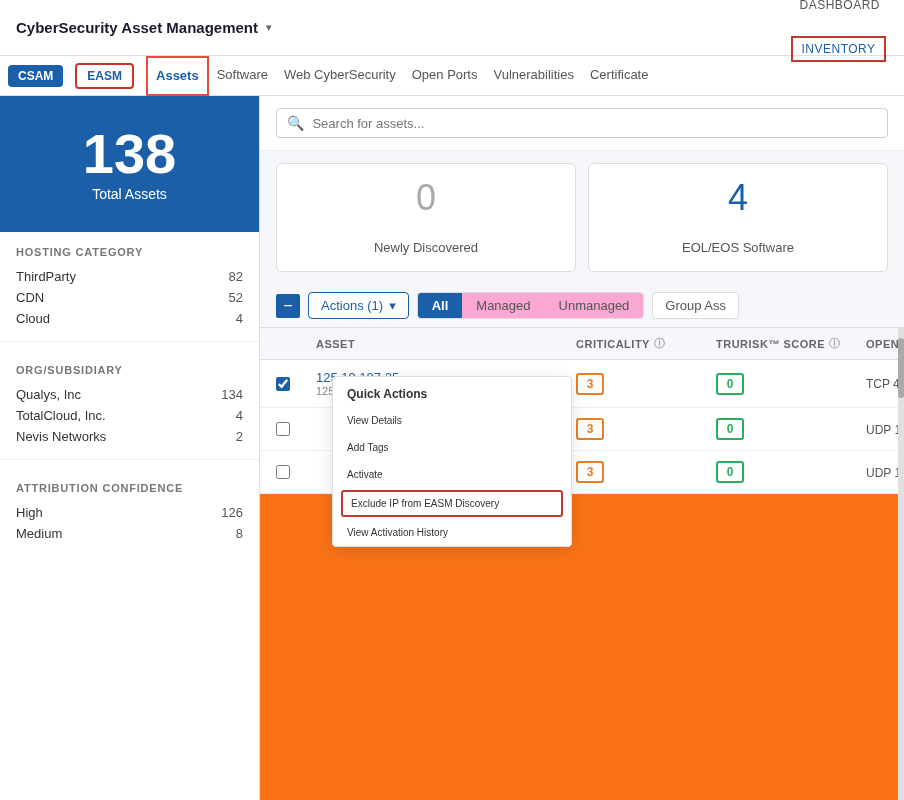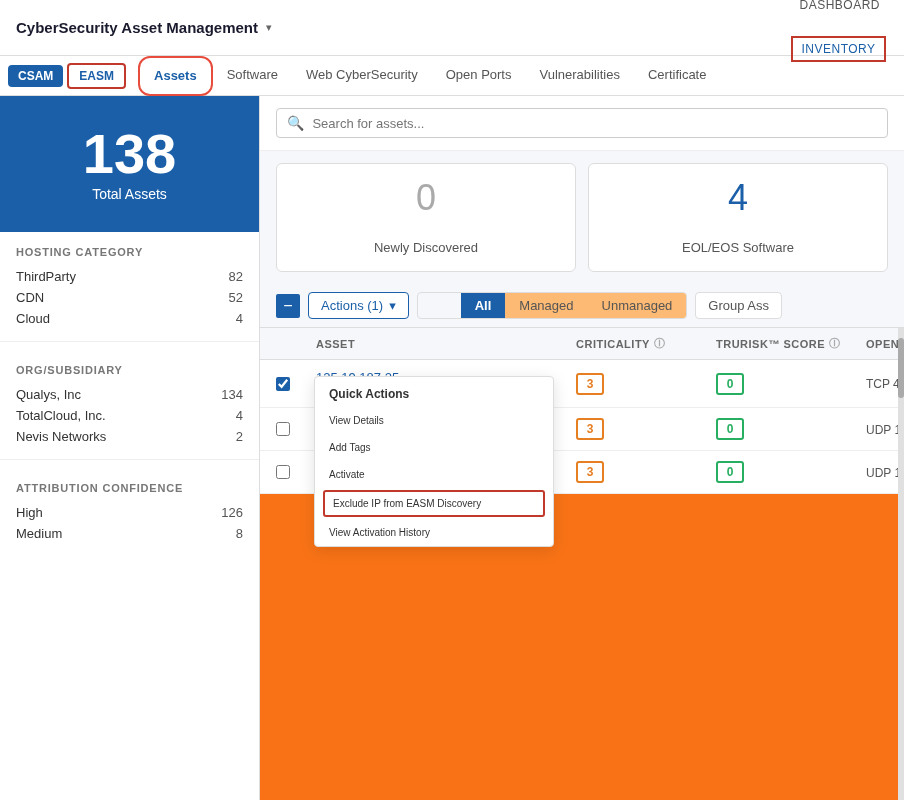--- a/index.html
+++ b/index.html
@@ -17,29 +17,29 @@
     .nav-link { font-size: 12px; font-weight: 500; color: #555; text-transform: uppercase; letter-spacing: 0.5px; cursor: pointer; padding: 4px 8px; }
     .nav-link.active { color: #1a5fa8; border: 2px solid #c0392b; padding: 4px 8px; }
 
     
     .sub-nav {
       display: flex; align-items: center; background: #fff;
       border-bottom: 1px solid #ddd; padding: 0 0 0 8px; height: 40px;
     }
     .csam-btn {
       background: #1a5fa8; color: #fff; border: none; border-radius: 4px;
-      padding: 4px 10px; font-size: 12px; font-weight: 600; cursor: pointer; margin-right: 4px;
+      padding: 4px 10px; font-size: 12px; font-weight: 600; cursor: pointer; margin-right: 12px;
     }
     .easm-btn {
       background: #fff; color: #1a5fa8; border: 2px solid #c0392b; border-radius: 4px;
       padding: 4px 10px; font-size: 12px; font-weight: 600; cursor: pointer; margin-right: 12px;
     }
     .tab-item {
-      padding: 0 14px; height: 40px; display: flex; align-items: center;
-      font-size: 13px; color: #555; cursor: pointer; border-bottom: 2px solid transparent; border-radius: 12px;
+      padding: 0 8px; height: 40px; display: flex; align-items: center;
+      font-size: 13px; color: #555; cursor: pointer; border-bottom: 2px solid transparent;
     }
     .tab-item.active { color: #1a5fa8; border-bottom: 2px solid #1a5fa8; font-weight: 600; border: 2px solid #e74c3c; height: 40px; }
 
     
     .main-layout { display: flex; height: calc(800px - 88px); }
 
     
     .sidebar {
       width: 260px; background: #fff; border-right: 1px solid #ddd;
       display: flex; flex-direction: column; flex-shrink: 0;
@@ -90,23 +90,23 @@
     }
     .minus-btn {
       background: #1a5fa8; color: #fff; border: none; width: 24px; height: 24px;
       border-radius: 2px; font-size: 16px; cursor: pointer; display: flex; align-items: center; justify-content: center;
     }
     .actions-btn {
       display: flex; align-items: center; gap: 6px; border: 1px solid #1a5fa8;
       border-radius: 4px; padding: 5px 12px; color: #1a5fa8; cursor: pointer; background: #fff;
       font-size: 13px; font-weight: 500;
     }
-    .filter-group { display: flex; border: 1px solid #ddd; border-radius: 4px; overflow: hidden; padding-left: 43px; }
+    .filter-group { display: flex; border: 1px solid #ddd; border-radius: 4px; overflow: hidden; }
     .filter-btn {
-      padding: 5px 14px; cursor: pointer; font-size: 13px; border: none; background: #fdba74; color: #555;
+      padding: 5px 14px; cursor: pointer; font-size: 13px; border: none; background: #f9a8d4; color: #555;
     }
     .filter-btn.active { background: #1a5fa8; color: #fff; font-weight: 600; }
     .group-btn {
       border: 1px solid #ddd; border-radius: 4px; padding: 5px 12px;
       cursor: pointer; background: #fff; color: #555; font-size: 13px;
     }
 
     
     .table-area { flex: 1; overflow: hidden; position: relative; background: #f97316; }
 
@@ -129,21 +129,21 @@
     }
     .score-orange { border: 2px solid #e67e22; color: #e67e22; }
     .score-green { border: 2px solid #27ae60; color: #27ae60; }
     .open-ports-info { font-size: 12px; color: #555; }
     .open-ports-badge { display: inline-block; background: #e8f0fa; color: #1a5fa8; font-size: 11px; padding: 1px 5px; border-radius: 3px; }
     .checkbox-cell { display: flex; align-items: center; }
     .cb { width: 14px; height: 14px; accent-color: #1a5fa8; }
 
     
     .dropdown-overlay {
-      position: absolute; top: 48px; left: 54px; width: 240px;
+      position: absolute; top: 48px; left: 72px; width: 240px;
       background: #fff; border: 1px solid #ddd; border-radius: 4px;
       box-shadow: 0 4px 16px rgba(0,0,0,0.12); z-index: 100;
     }
     .dropdown-section-title {
       padding: 10px 14px 6px; font-size: 12px; font-weight: 700; color: #333;
     }
     .dropdown-item {
       padding: 8px 14px; font-size: 10px; color: #333; cursor: pointer;
     }
     .dropdown-item.highlight {

